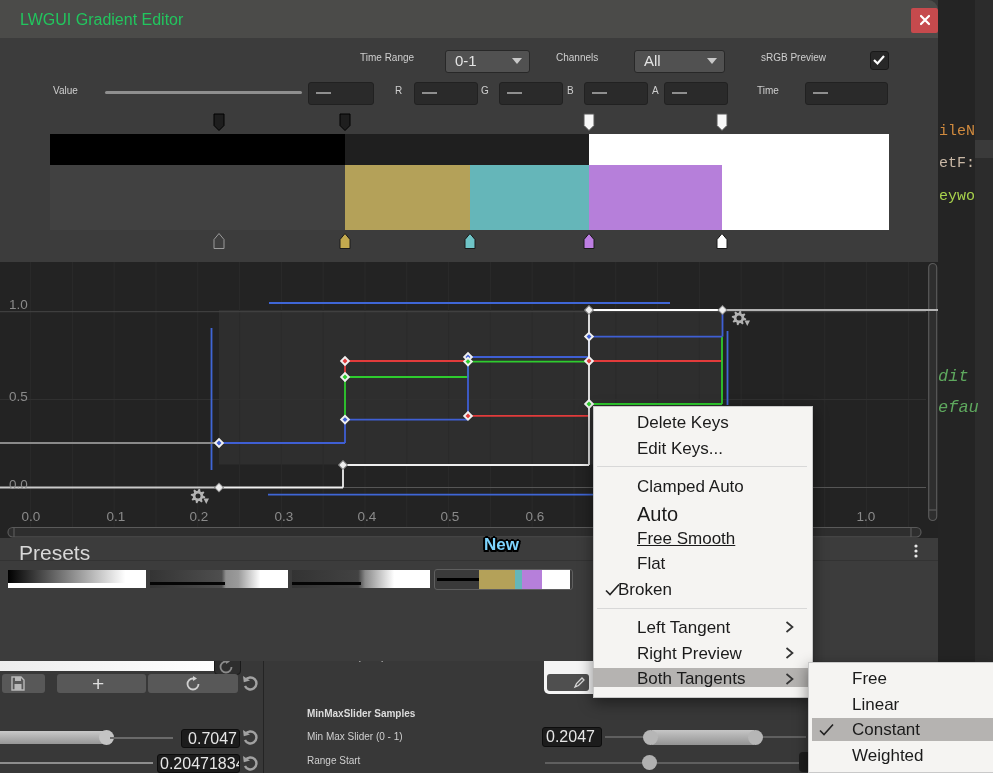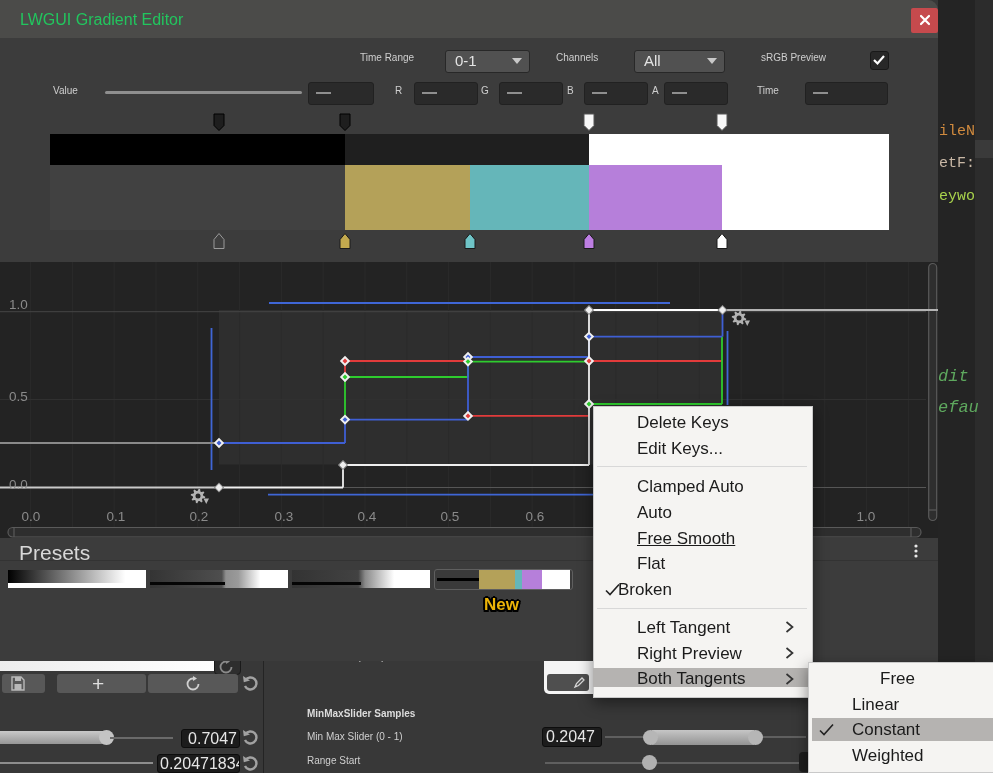--- a/index.html
+++ b/index.html
@@ -273,28 +273,28 @@
     <div class="abs" style="left:150px;top:582px;width:75px;height:3px;background:#050505;"></div>
     <div class="abs" style="left:292px;top:570px;width:138px;height:18px;background:linear-gradient(90deg,#333333 0%,#424242 48%,#8a8a8a 53%,#ffffff 74%);"></div>
     <div class="abs" style="left:292px;top:582px;width:69px;height:3px;background:#050505;"></div>
     <div class="abs" style="left:434px;top:569px;width:137px;height:19px;background:#3a3a3a;border:1px solid #5f5f5f;border-radius:3px;overflow:hidden;">
       <div class="abs" style="left:2px;top:8px;width:44px;height:3px;background:#000;"></div>
       <div class="abs" style="left:44px;top:0;width:36px;height:19px;background:#b4a159;"></div>
       <div class="abs" style="left:80px;top:0;width:7px;height:19px;background:#65b6b9;"></div>
       <div class="abs" style="left:87px;top:0;width:20px;height:19px;background:#b67fda;"></div>
       <div class="abs" style="left:107px;top:0;width:28px;height:19px;background:#ffffff;"></div>
     </div>
-    <div class="abs" style="left:484px;top:595px;font-size:17px;font-weight:bold;line-height:19px;color:#eab308;text-shadow:-2px 0 #000,2px 0 #000,0 -2px #000,0 2px #000,-1.5px -1.5px #000,1.5px 1.5px #000,-1.5px 1.5px #000,1.5px -1.5px #000;">New</div>
+    <div class="abs" style="left:484px;top:535px;font-size:17px;font-weight:bold;line-height:19px;color:#7dd3fc;text-shadow:-2px 0 #000,2px 0 #000,0 -2px #000,0 2px #000,-1.5px -1.5px #000,1.5px 1.5px #000,-1.5px 1.5px #000,1.5px -1.5px #000;">New</div>
   </div>
 <div class="abs" style="left:593px;top:406px;width:218px;height:290px;background:#f5f4f2;border:1px solid #c9c9c9;box-shadow:0 5px 14px rgba(0,0,0,0.45);"></div>
 <div class="abs" style="left:593px;top:668px;width:218px;height:19px;background:#b5b3b1;"></div>
 <div class="abs" style="left:637px;top:412.5px;font-size:17px;color:#1b1b1b;white-space:nowrap;">Delete Keys</div>
 <div class="abs" style="left:637px;top:439.0px;font-size:17px;color:#1b1b1b;white-space:nowrap;">Edit Keys...</div>
 <div class="abs" style="left:637px;top:476.9px;font-size:17px;color:#1b1b1b;white-space:nowrap;">Clamped Auto</div>
-<div class="abs" style="left:637px;top:502.5px;font-size:17px;color:#1b1b1b;white-space:nowrap;text-align:center;">Auto</div>
+<div class="abs" style="left:637px;top:502.5px;font-size:20px;color:#1b1b1b;white-space:nowrap;text-align:center;">Auto</div>
 <div class="abs" style="left:637px;top:528.5px;font-size:17px;color:#1b1b1b;white-space:nowrap;text-decoration:underline;">Free Smooth</div>
 <div class="abs" style="left:637px;top:554.2px;font-size:17px;color:#1b1b1b;white-space:nowrap;">Flat</div>
 <div class="abs" style="left:618px;top:580.2px;font-size:17px;color:#1b1b1b;white-space:nowrap;">Broken</div>
 <div class="abs" style="left:637px;top:617.7px;font-size:17px;color:#1b1b1b;white-space:nowrap;">Left Tangent</div>
 <div class="abs" style="left:637px;top:643.5px;font-size:17px;color:#1b1b1b;white-space:nowrap;">Right Preview</div>
 <div class="abs" style="left:637px;top:669.1px;font-size:17px;color:#1b1b1b;white-space:nowrap;">Both Tangents</div>
 <div class="abs" style="left:597px;top:466px;width:210px;height:1px;background:#d8d8d8;"></div>
 <div class="abs" style="left:597px;top:608px;width:210px;height:1px;background:#d8d8d8;"></div>
 <svg class="abs" style="left:604px;top:583px" width="17" height="14" viewBox="0 0 17 14">
     <path d="M2 7.5 L6 11.5 L15 1.5" stroke="#222" stroke-width="1.6" fill="none"></path>
@@ -303,18 +303,18 @@
     <path d="M1.5 1 L7.5 6 L1.5 11" stroke="#333" stroke-width="1.7" fill="none"></path>
   </svg>
 <svg class="abs" style="left:785px;top:647.0px" width="9" height="12" viewBox="0 0 9 12">
     <path d="M1.5 1 L7.5 6 L1.5 11" stroke="#333" stroke-width="1.7" fill="none"></path>
   </svg>
 <svg class="abs" style="left:785px;top:672.6px" width="9" height="12" viewBox="0 0 9 12">
     <path d="M1.5 1 L7.5 6 L1.5 11" stroke="#333" stroke-width="1.7" fill="none"></path>
   </svg>
 <div class="abs" style="left:808px;top:662px;width:185px;height:109px;background:#f5f4f2;border:1px solid #c9c9c9;box-shadow:0 5px 14px rgba(0,0,0,0.45);"></div>
 <div class="abs" style="left:812px;top:718px;width:181px;height:23px;background:#b5b3b1;"></div>
-<div class="abs" style="left:852px;top:668.9px;font-size:17px;color:#1b1b1b;white-space:nowrap;margin-left:28px;">Free</div>
+<div class="abs" style="left:852px;top:668.9px;font-size:17px;color:#1b1b1b;white-space:nowrap;">Free</div>
 <div class="abs" style="left:852px;top:694.9px;font-size:17px;color:#1b1b1b;white-space:nowrap;">Linear</div>
 <div class="abs" style="left:852px;top:720.3px;font-size:17px;color:#1b1b1b;white-space:nowrap;">Constant</div>
 <div class="abs" style="left:852px;top:746.3px;font-size:17px;color:#1b1b1b;white-space:nowrap;">Weighted</div>
 <svg class="abs" style="left:818px;top:723px" width="17" height="14" viewBox="0 0 17 14">
     <path d="M2 7.5 L6 11.5 L15 1.5" stroke="#222" stroke-width="1.6" fill="none"></path>
   </svg>
 </body></html>

